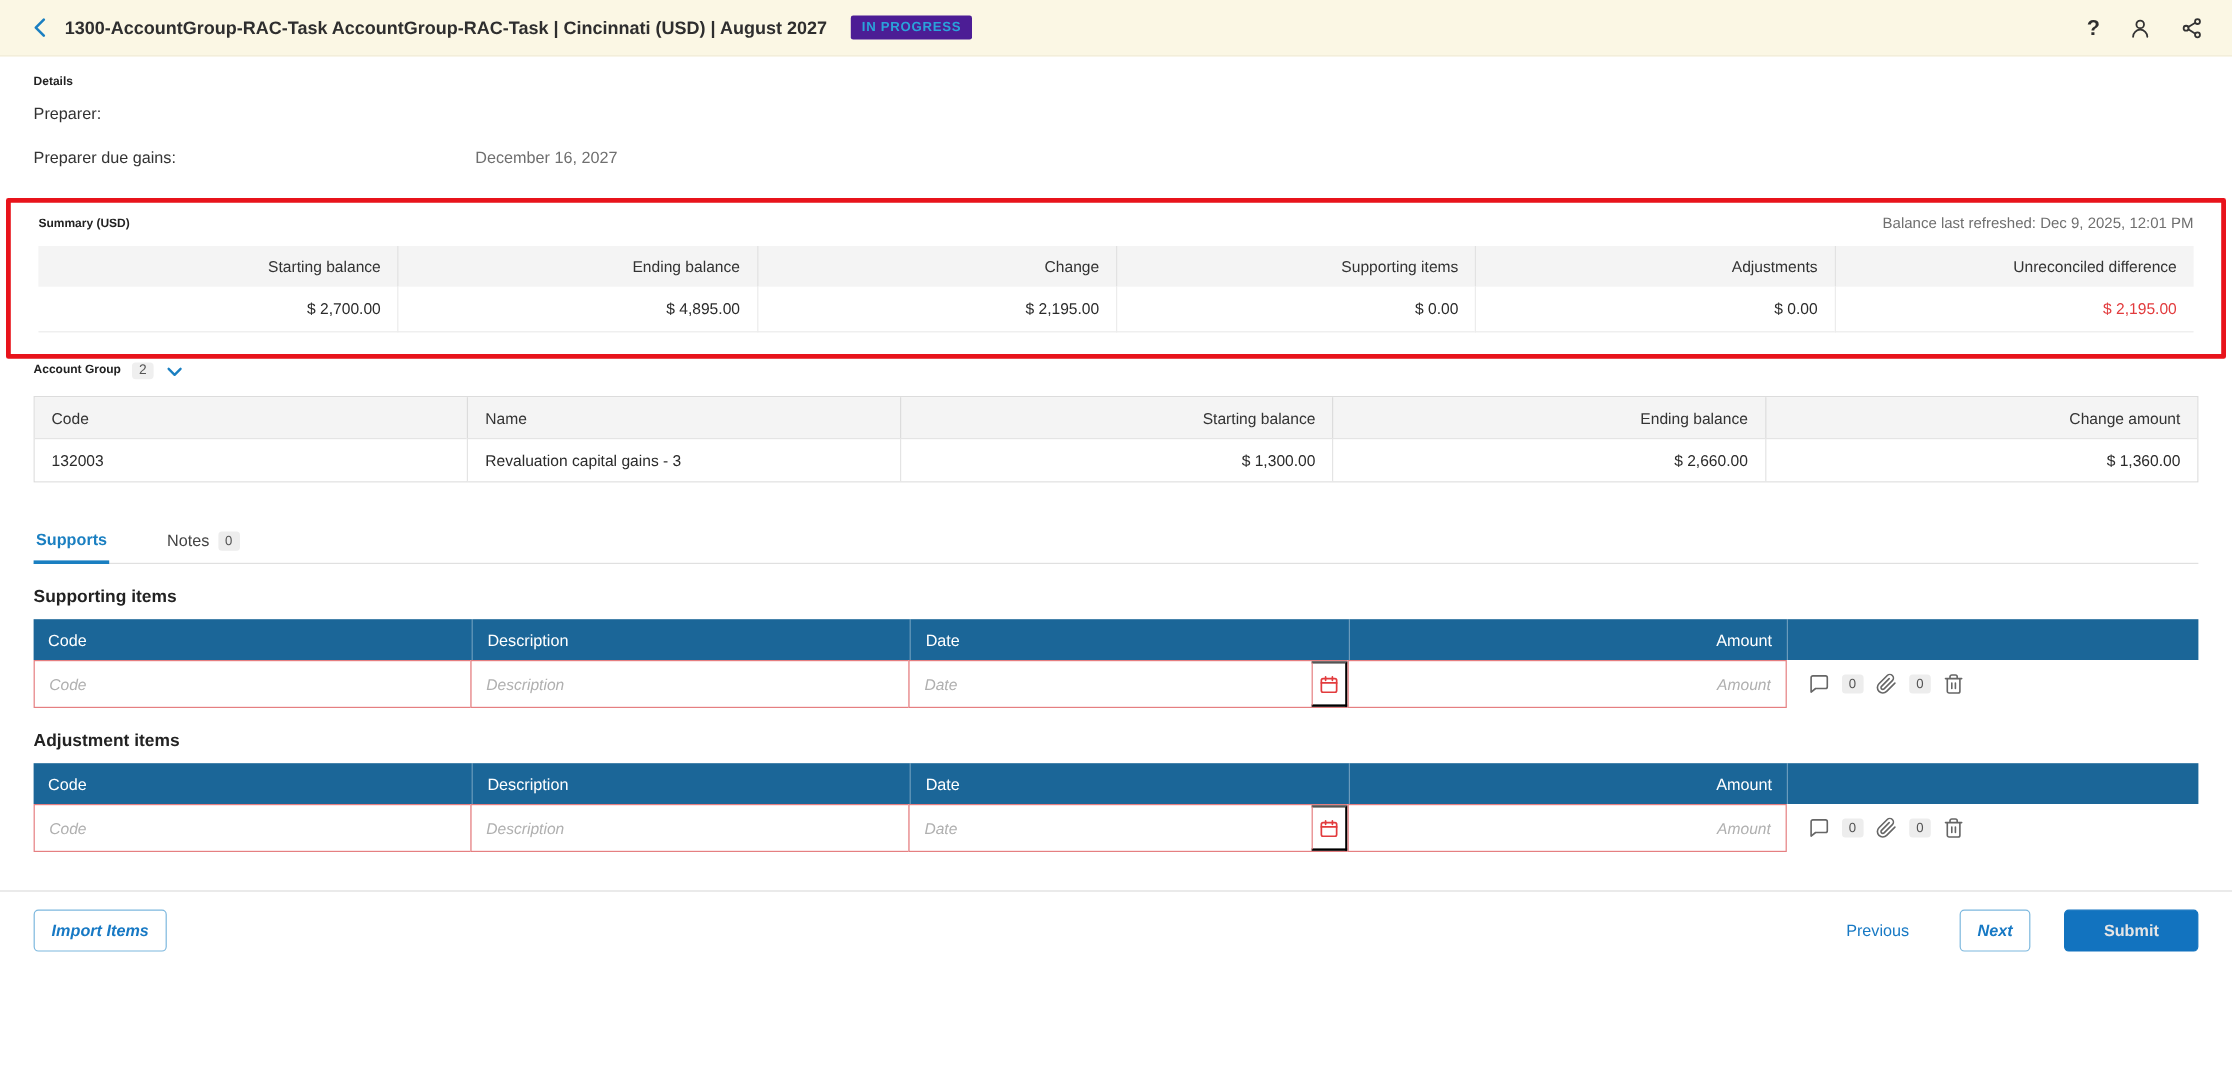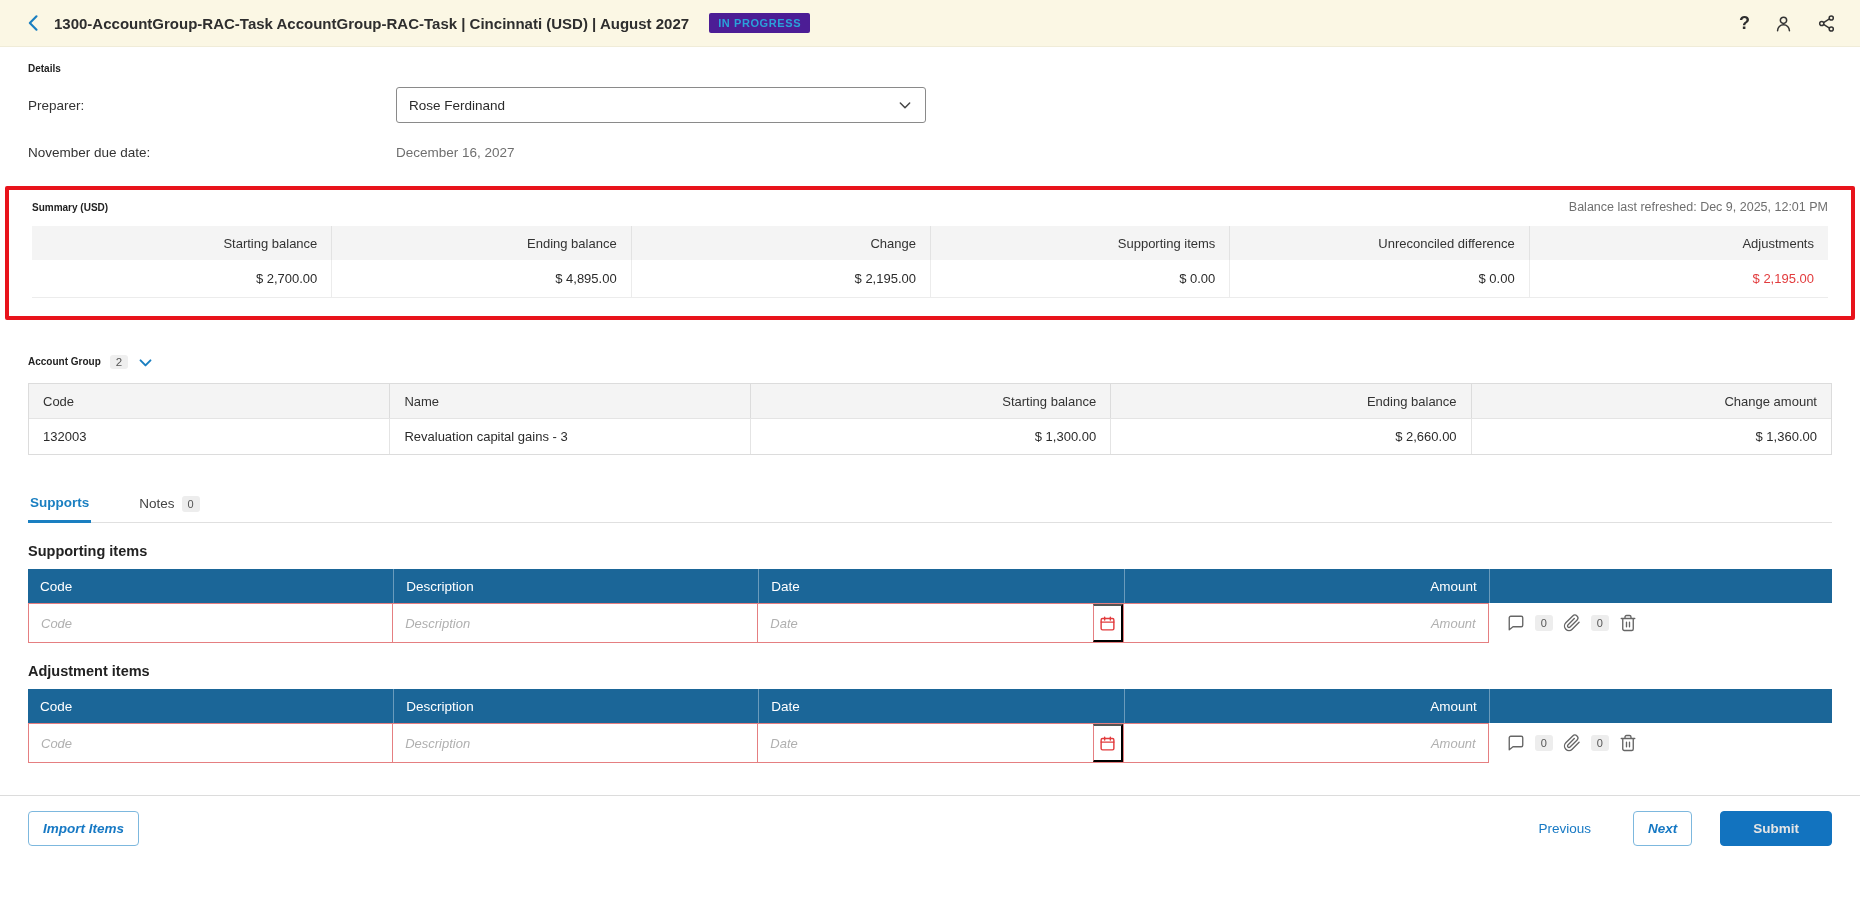--- a/index.html
+++ b/index.html
@@ -59,21 +59,21 @@
   .s-hcell:first-child { border-left:none; }
   .s-vcell {
     background:#fff; height:38px; display:flex; align-items:center;
     justify-content:flex-end; padding:0 14px; border-left:1px solid #ececec;
     border-bottom:1px solid #ececec;
   }
   .s-vcell:first-child { border-left:none; }
   .red-text { color:#e23b3d; }
 
   
-  .ag-head { margin-top:32px; display:flex; align-items:center; gap:9px; }
+  .ag-head { display:flex; align-items:center; gap:9px; }
   .count-badge { background:#efefef; color:#555; font-size:11.5px; padding:1px 6px; border-radius:3px; }
   .chev-btn { display:flex; cursor:pointer; margin-top:2px; }
   .grid5 { display:grid; grid-template-columns:repeat(5,1fr); }
   .ag-table { margin-top:12px; border:1px solid #dcdcdc; font-size:13px; }
   .a-hcell {
     background:#f4f4f4; height:34px; display:flex; align-items:center;
     padding:0 14px; color:#333; border-left:1px solid #dcdcdc;
   }
   .a-hcell:first-child { border-left:none; }
   .a-hcell.num { justify-content:flex-end; }
@@ -169,48 +169,40 @@
     </button>
   </div>
 </div>
 
 <div class="page">
 
   <h3 class="sec-h details-h">Details</h3>
 
   <div class="form-row">
     <span class="flabel">Preparer:</span>
-    <div class="select">
-      <span>Rose Ferdinand</span>
-      <span>
-        <svg width="16" height="16" viewBox="0 0 24 24" fill="none" stroke="#444" stroke-width="2.2" stroke-linecap="round" stroke-linejoin="round">
-            <path d="M5 9l7 7 7-7"></path>
-          </svg>
-      </span>
-    </div>
   </div>
 
   <div class="form-row due-row">
-    <span class="flabel">November due date:</span>
+    <span class="flabel">Preparer due gains:</span>
     <span class="muted">December 16, 2027</span>
   </div>
 
   <div class="summary-box">
     <div class="summary-head">
       <h3 class="sec-h">Summary (USD)</h3>
       <span class="refresh-info">Balance last refreshed: Dec 9, 2025, 12:01 PM</span>
     </div>
     <div class="summary-table">
       <div class="grid6">
         <div class="s-hcell">Starting balance</div>
         <div class="s-hcell">Ending balance</div>
         <div class="s-hcell">Change</div>
         <div class="s-hcell">Supporting items</div>
+        <div class="s-hcell">Adjustments</div>
         <div class="s-hcell">Unreconciled difference</div>
-        <div class="s-hcell">Adjustments</div>
       </div>
       <div class="grid6">
         <div class="s-vcell">$ 2,700.00</div>
         <div class="s-vcell">$ 4,895.00</div>
         <div class="s-vcell">$ 2,195.00</div>
         <div class="s-vcell">$ 0.00</div>
         <div class="s-vcell">$ 0.00</div>
         <div class="s-vcell red-text">$ 2,195.00</div>
       </div>
     </div>

